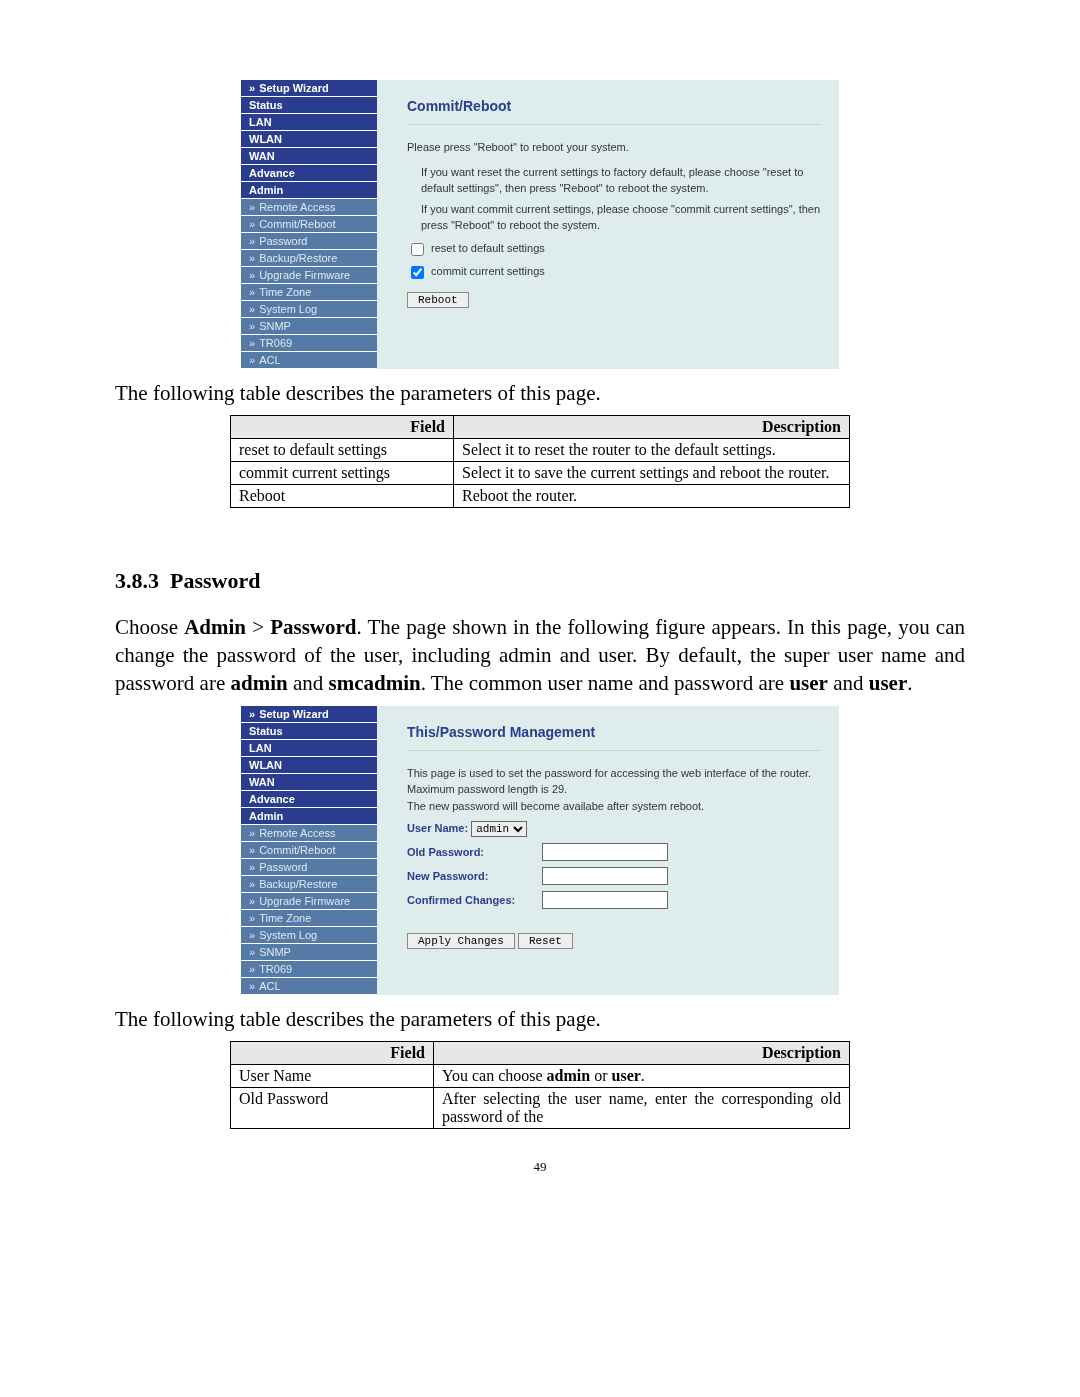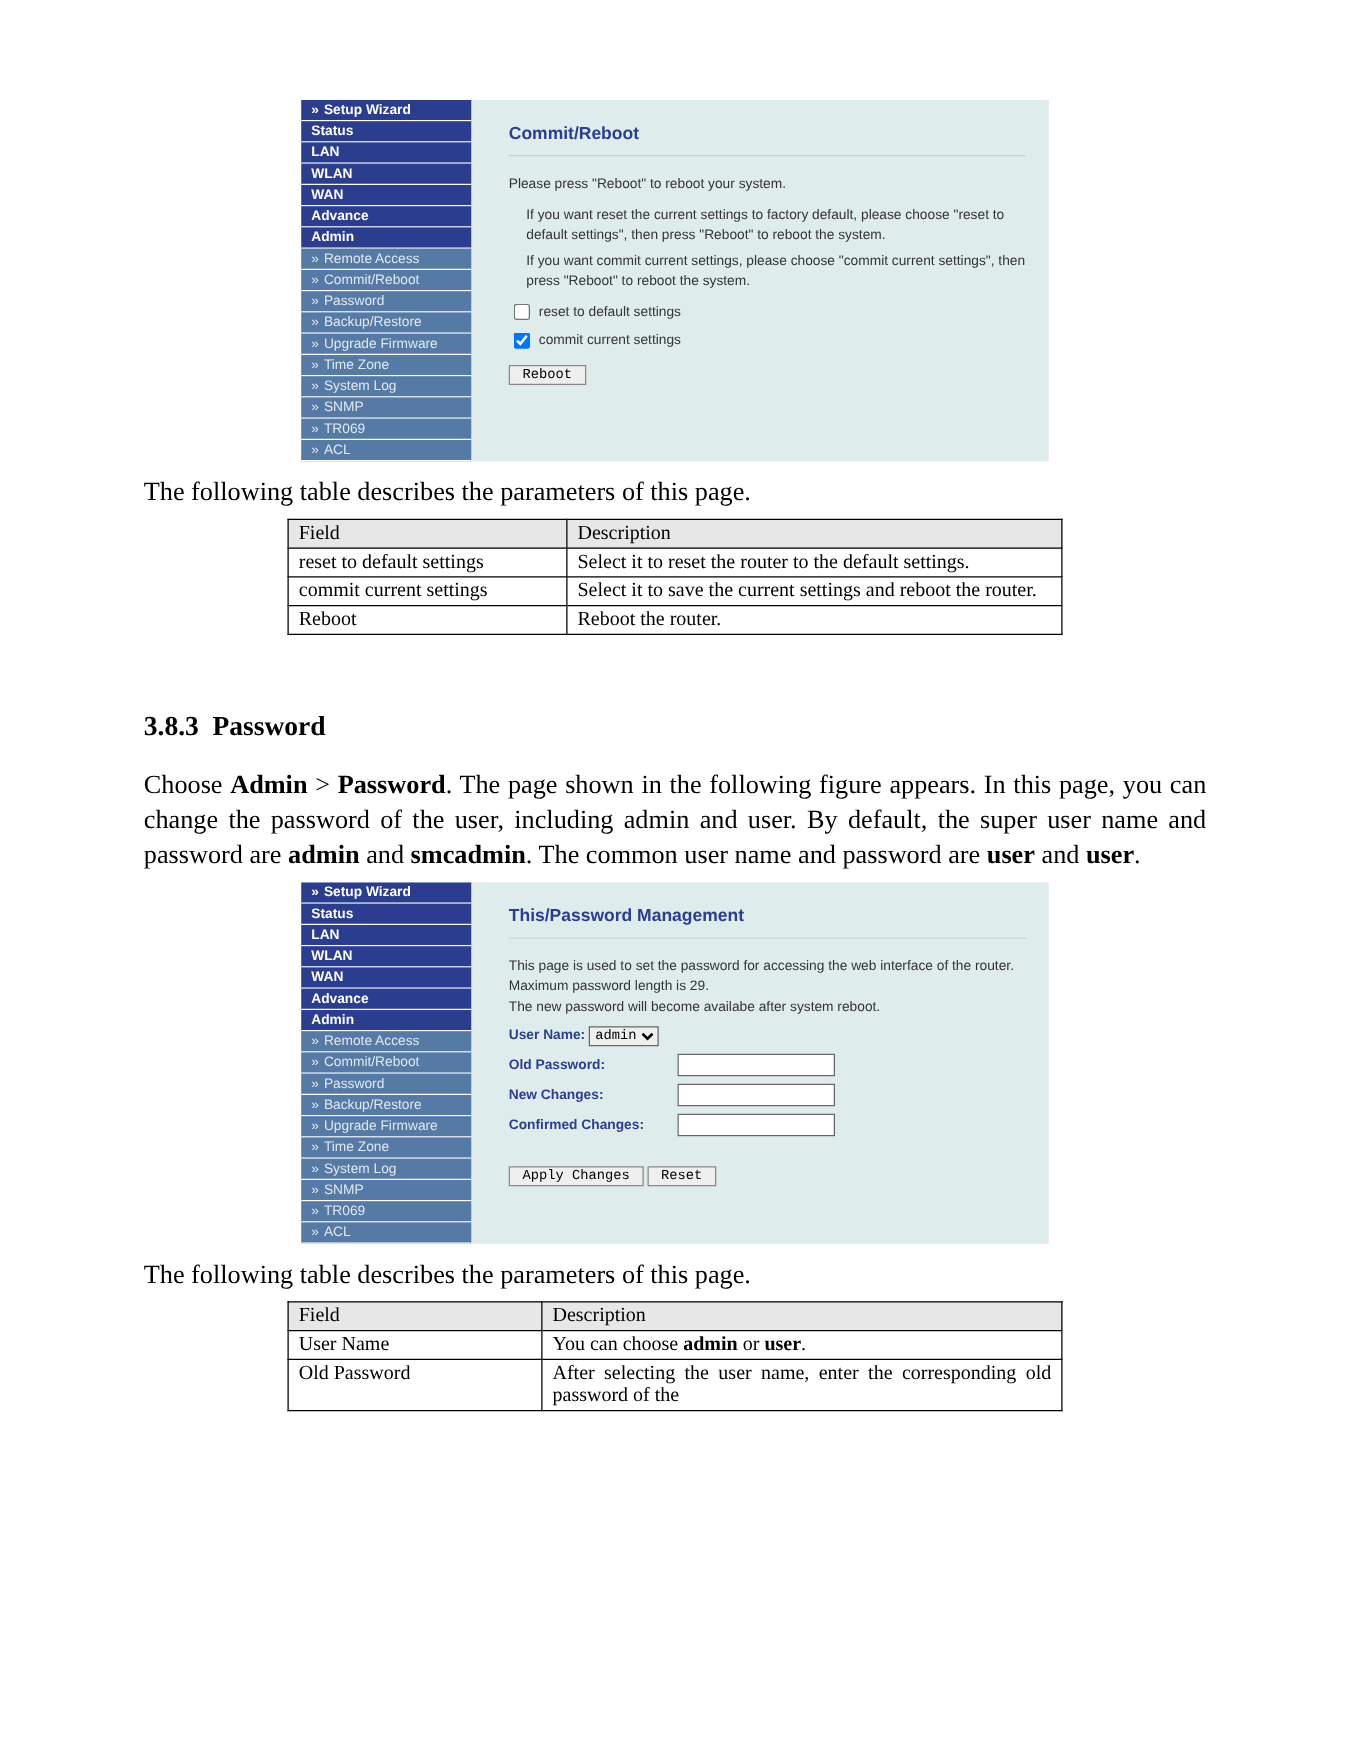--- a/index.html
+++ b/index.html
@@ -121,22 +121,22 @@
     font-size: 16px;
   }
   table.desc th, table.desc td {
     border: 1px solid #000;
     padding: 2px 8px;
     text-align: left;
     vertical-align: top;
   }
   table.desc th {
     background: #e7e7e7;
-    font-weight: normal;
-    text-align: left;
+    font-weight: bold;
+    text-align: right;
   }
   table.desc td.fcell { width: 206px; }
   .pageno {
     text-align: center;
     font-size: 13px;
     margin-top: 30px;
   }
 </style>
 </head>
 <body>
@@ -250,21 +250,21 @@
             <div>The new password will become availabe after system reboot.</div>
             <div class="form-row" style="">
               <span class="lbl" style="width:auto">User Name:</span>
               <select><option>admin</option></select>
             </div>
             <div class="form-row">
               <span class="lbl">Old Password:</span>
               <input type="password" style="">
             </div>
             <div class="form-row">
-              <span class="lbl">New Changes:</span>
+              <span class="lbl">New Password:</span>
               <input type="password" style="">
             </div>
             <div class="form-row">
               <span class="lbl">Confirmed Changes:</span>
               <input type="password" style="">
             </div>
             <div style="margin-top:14px">
               <button class="btn">Apply Changes</button>
               <button class="btn">Reset</button>
             </div>
@@ -289,14 +289,15 @@
         <span>You can choose </span><b>admin</b><span> or </span><b>user</b><span>.</span>
       </td>
     </tr>
     <tr>
       <td>Old Password</td>
       <td style="text-align:justify">After selecting the user name, enter the corresponding old password of the</td>
     </tr>
   </tbody>
     </table>
 
+  <div class="pageno">49</div>
 
 </div>
 
 </body></html>

